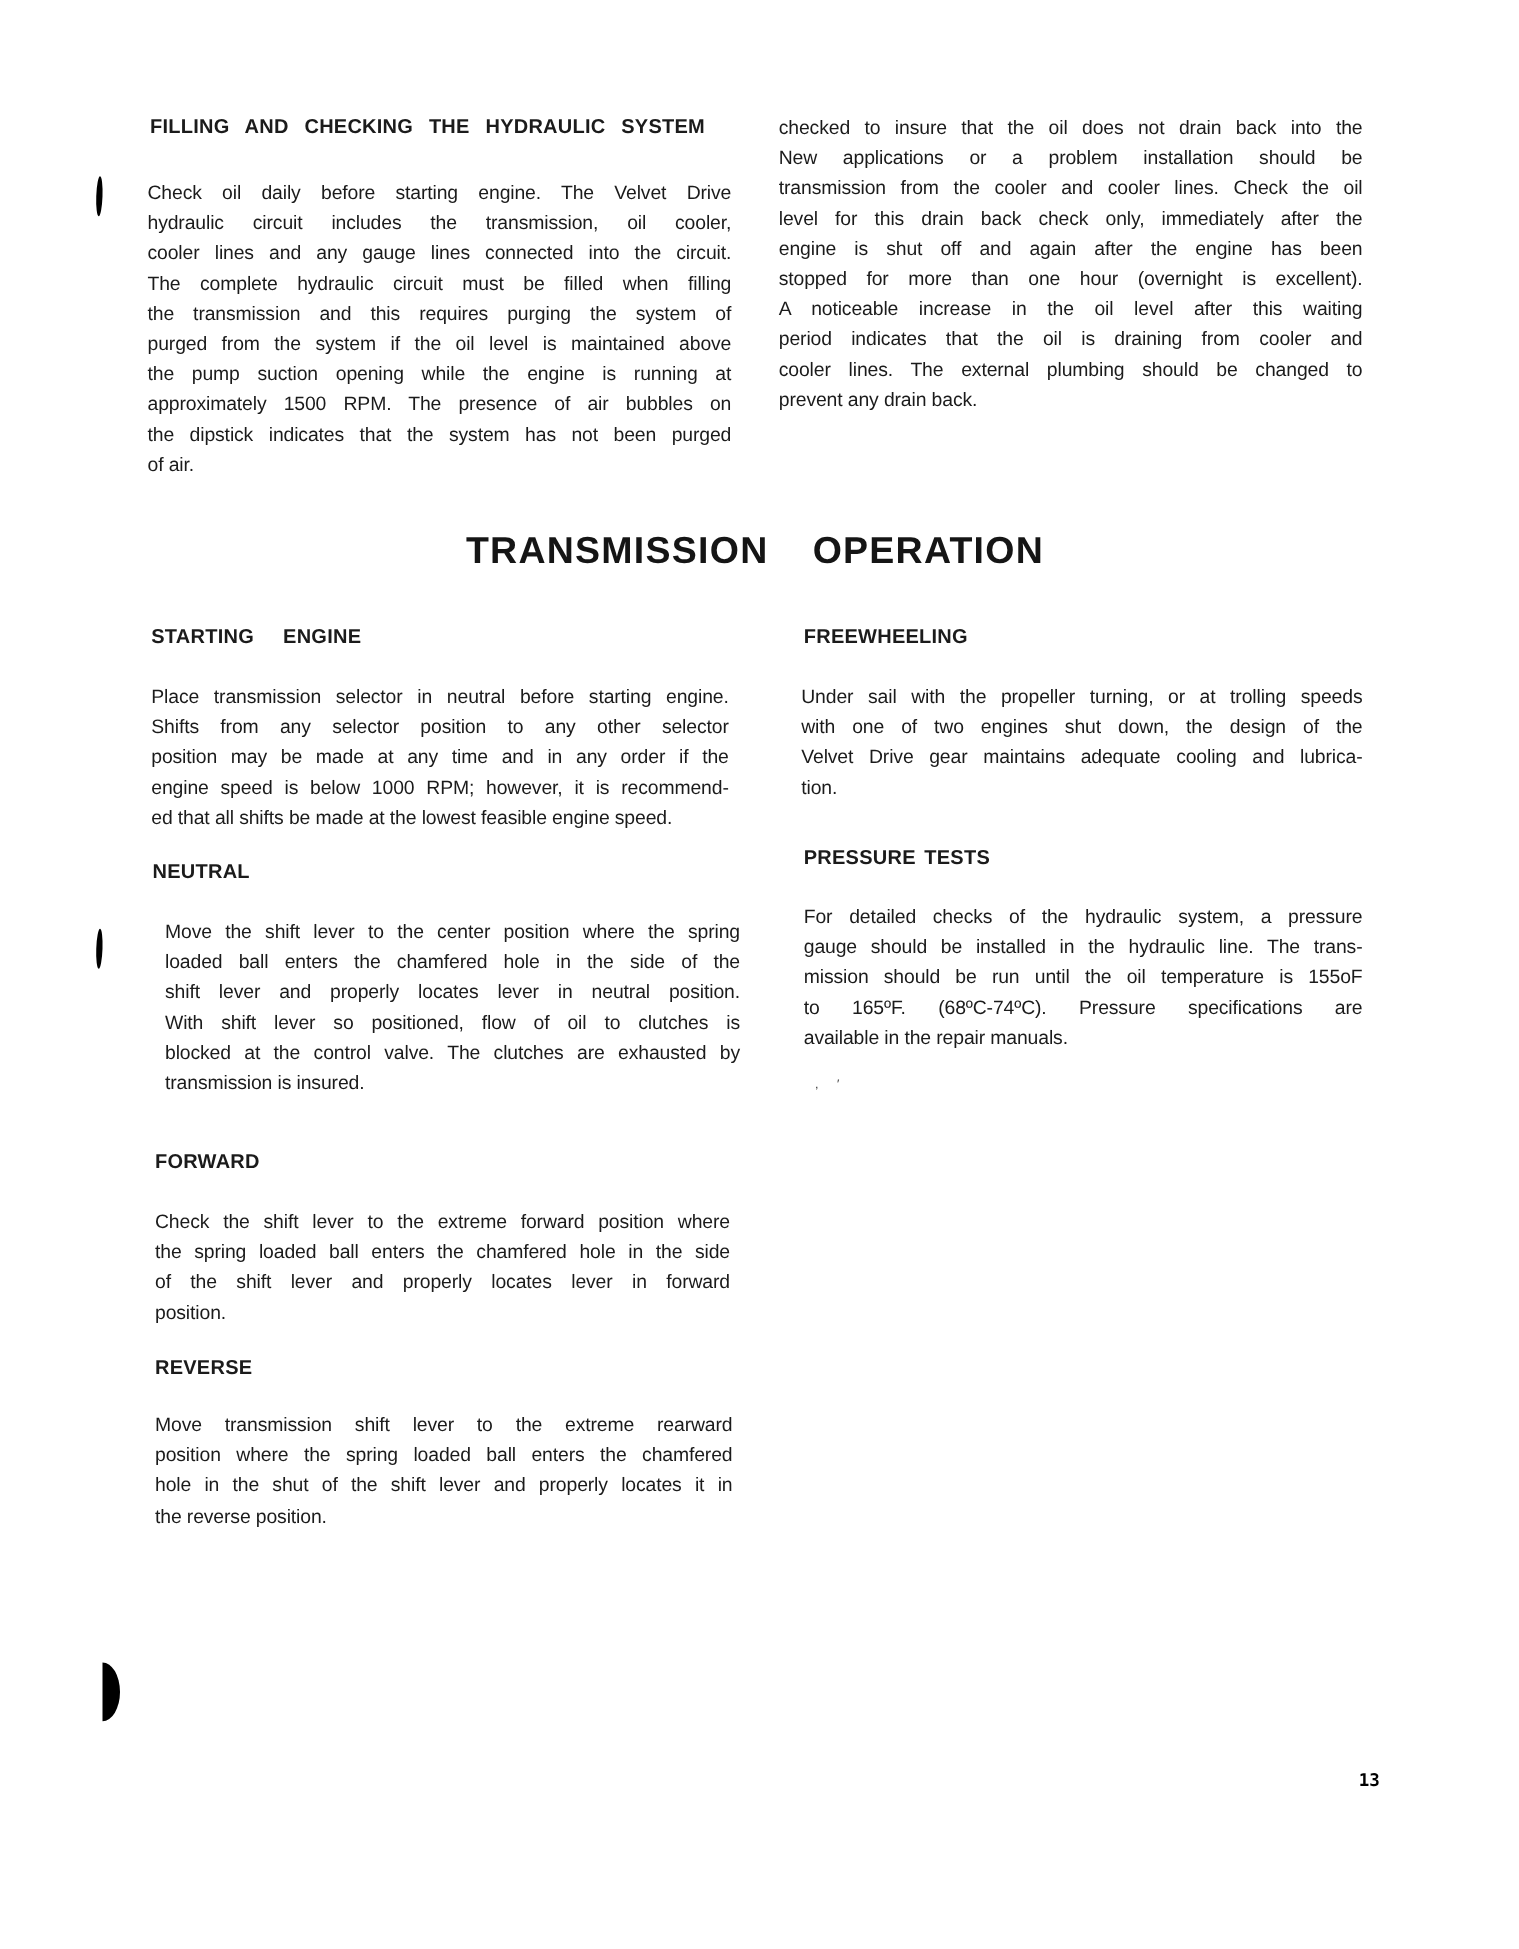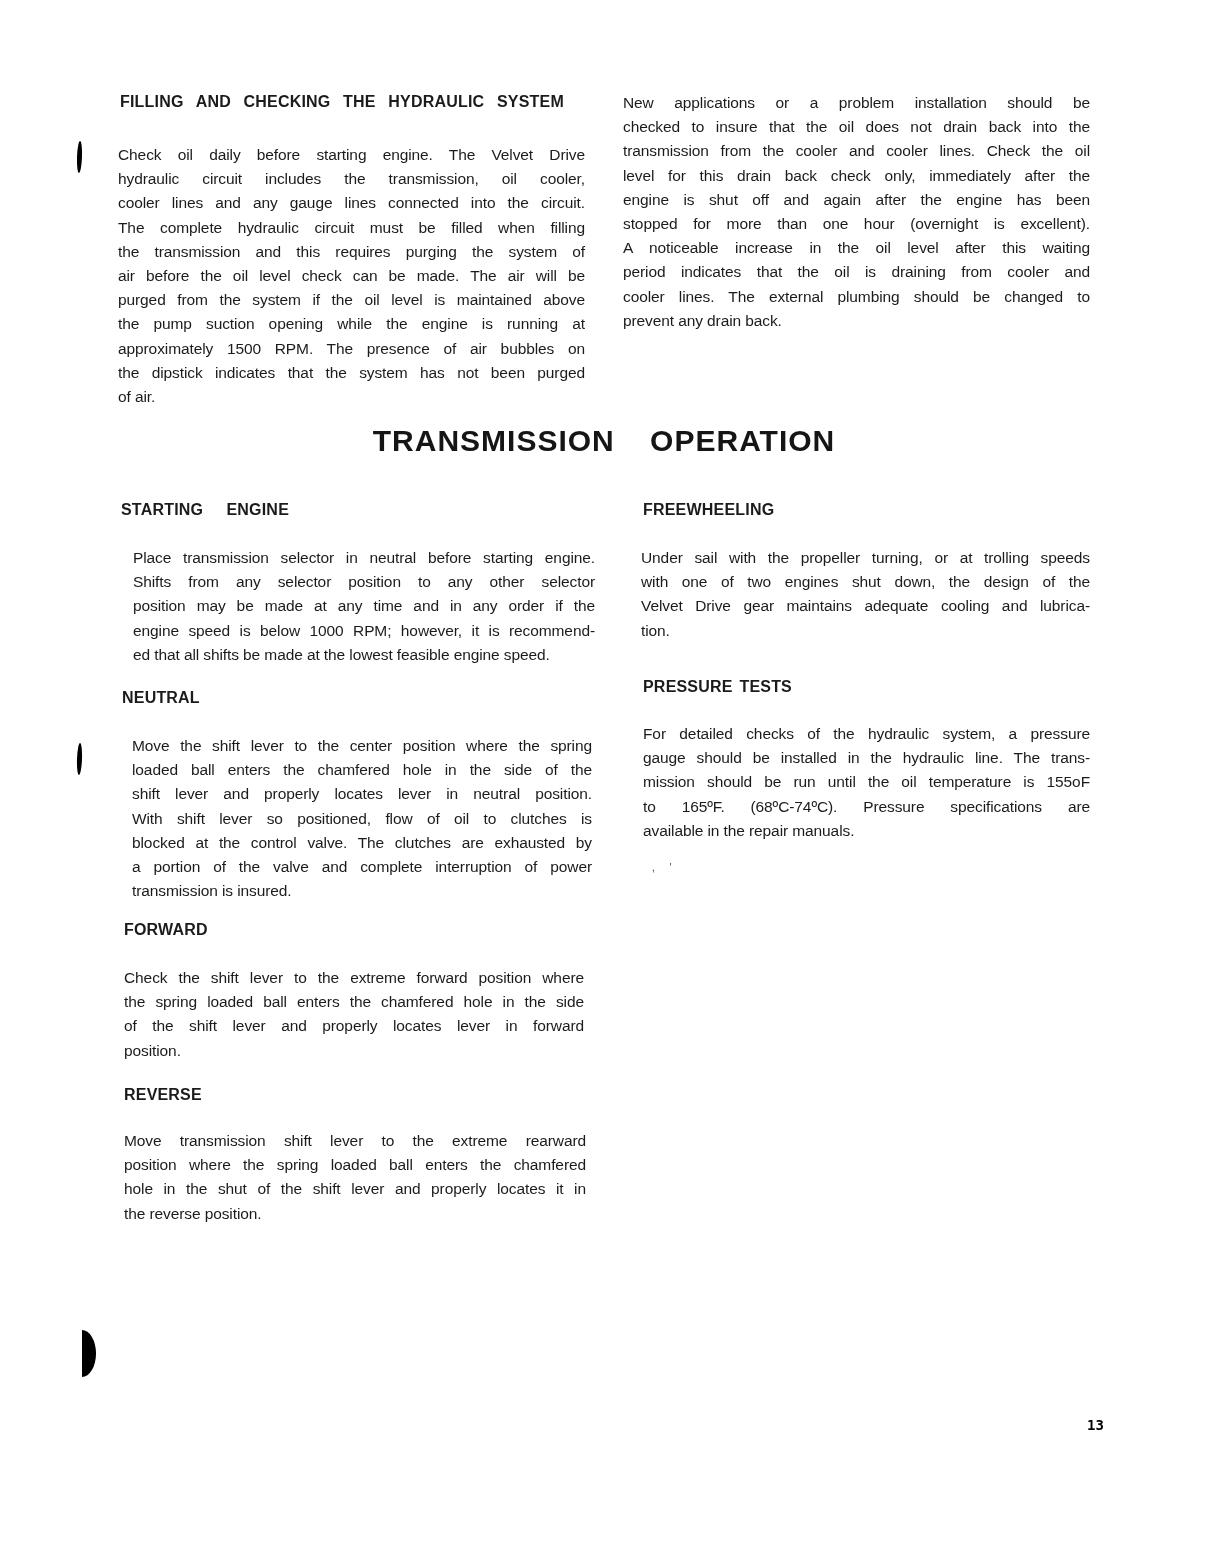--- a/index.html
+++ b/index.html
@@ -78,49 +78,47 @@
 <div class="abs half-moon" style="left:82px; top:1330px;"></div>
 
 <div class="abs sec-h h-just" style="left:120px; top:93px; width:444px;">FILLING AND CHECKING THE HYDRAULIC SYSTEM</div>
 
 <div class="abs para" style="left:118px; top:143px; width:467px;">
     <div class="line">Check oil daily before starting engine. The Velvet Drive</div>
     <div class="line">hydraulic circuit includes the transmission, oil cooler,</div>
     <div class="line">cooler lines and any gauge lines connected into the circuit.</div>
     <div class="line">The complete hydraulic circuit must be filled when filling</div>
     <div class="line">the transmission and this requires purging the system of</div>
-    <div class="line">air before the oil level check can be made. The air will be</div>
     <div class="line">purged from the system if the oil level is maintained above</div>
     <div class="line">the pump suction opening while the engine is running at</div>
     <div class="line">approximately 1500 RPM. The presence of air bubbles on</div>
     <div class="line">the dipstick indicates that the system has not been purged</div>
     <div class="line last">of air.</div>
   </div>
 
 <div class="abs main-title" style="left:119px; top:424px; width:970px;">TRANSMISSION OPERATION</div>
 
 <div class="abs sec-h h-just" style="left:121px; top:501px; width:168px;">STARTING ENGINE</div>
 
-<div class="abs para" style="left:121px; top:546px; width:462px;margin-left:12px;">
+<div class="abs para" style="left:121px; top:546px; width:462px;">
     <div class="line">Place transmission selector in neutral before starting engine.</div>
     <div class="line">Shifts from any selector position to any other selector</div>
     <div class="line">position may be made at any time and in any order if the</div>
     <div class="line">engine speed is below 1000 RPM; however, it is recommend-</div>
     <div class="line last">ed that all shifts be made at the lowest feasible engine speed.</div>
   </div>
 
 <div class="abs sec-h" style="left:122px; top:689px;">NEUTRAL</div>
 
 <div class="abs para" style="left:122px; top:734px; width:460px;margin-left:10px;">
     <div class="line">Move the shift lever to the center position where the spring</div>
     <div class="line">loaded ball enters the chamfered hole in the side of the</div>
     <div class="line">shift lever and properly locates lever in neutral position.</div>
     <div class="line">With shift lever so positioned, flow of oil to clutches is</div>
     <div class="line">blocked at the control valve. The clutches are exhausted by</div>
-    <div class="line">a portion of the valve and complete interruption of power</div>
     <div class="line last">transmission is insured.</div>
   </div>
 
 <div class="abs sec-h" style="left:124px; top:921px;">FORWARD</div>
 
 <div class="abs para" style="left:124px; top:966px; width:460px;">
     <div class="line">Check the shift lever to the extreme forward position where</div>
     <div class="line">the spring loaded ball enters the chamfered hole in the side</div>
     <div class="line">of the shift lever and properly locates lever in forward</div>
     <div class="line last">position.</div>
@@ -129,22 +127,22 @@
 <div class="abs sec-h" style="left:124px; top:1086px;">REVERSE</div>
 
 <div class="abs para" style="left:124px; top:1129px; width:462px;">
     <div class="line">Move transmission shift lever to the extreme rearward</div>
     <div class="line">position where the spring loaded ball enters the chamfered</div>
     <div class="line">hole in the shut of the shift lever and properly locates it in</div>
     <div class="line last">the reverse position.</div>
   </div>
 
 <div class="abs para" style="left:623px; top:91px; width:467px;">
+    <div class="line">checked to insure that the oil does not drain back into the</div>
     <div class="line">New applications or a problem installation should be</div>
-    <div class="line">checked to insure that the oil does not drain back into the</div>
     <div class="line">transmission from the cooler and cooler lines. Check the oil</div>
     <div class="line">level for this drain back check only, immediately after the</div>
     <div class="line">engine is shut off and again after the engine has been</div>
     <div class="line">stopped for more than one hour (overnight is excellent).</div>
     <div class="line">A noticeable increase in the oil level after this waiting</div>
     <div class="line">period indicates that the oil is draining from cooler and</div>
     <div class="line">cooler lines. The external plumbing should be changed to</div>
     <div class="line last">prevent any drain back.</div>
   </div>
 

